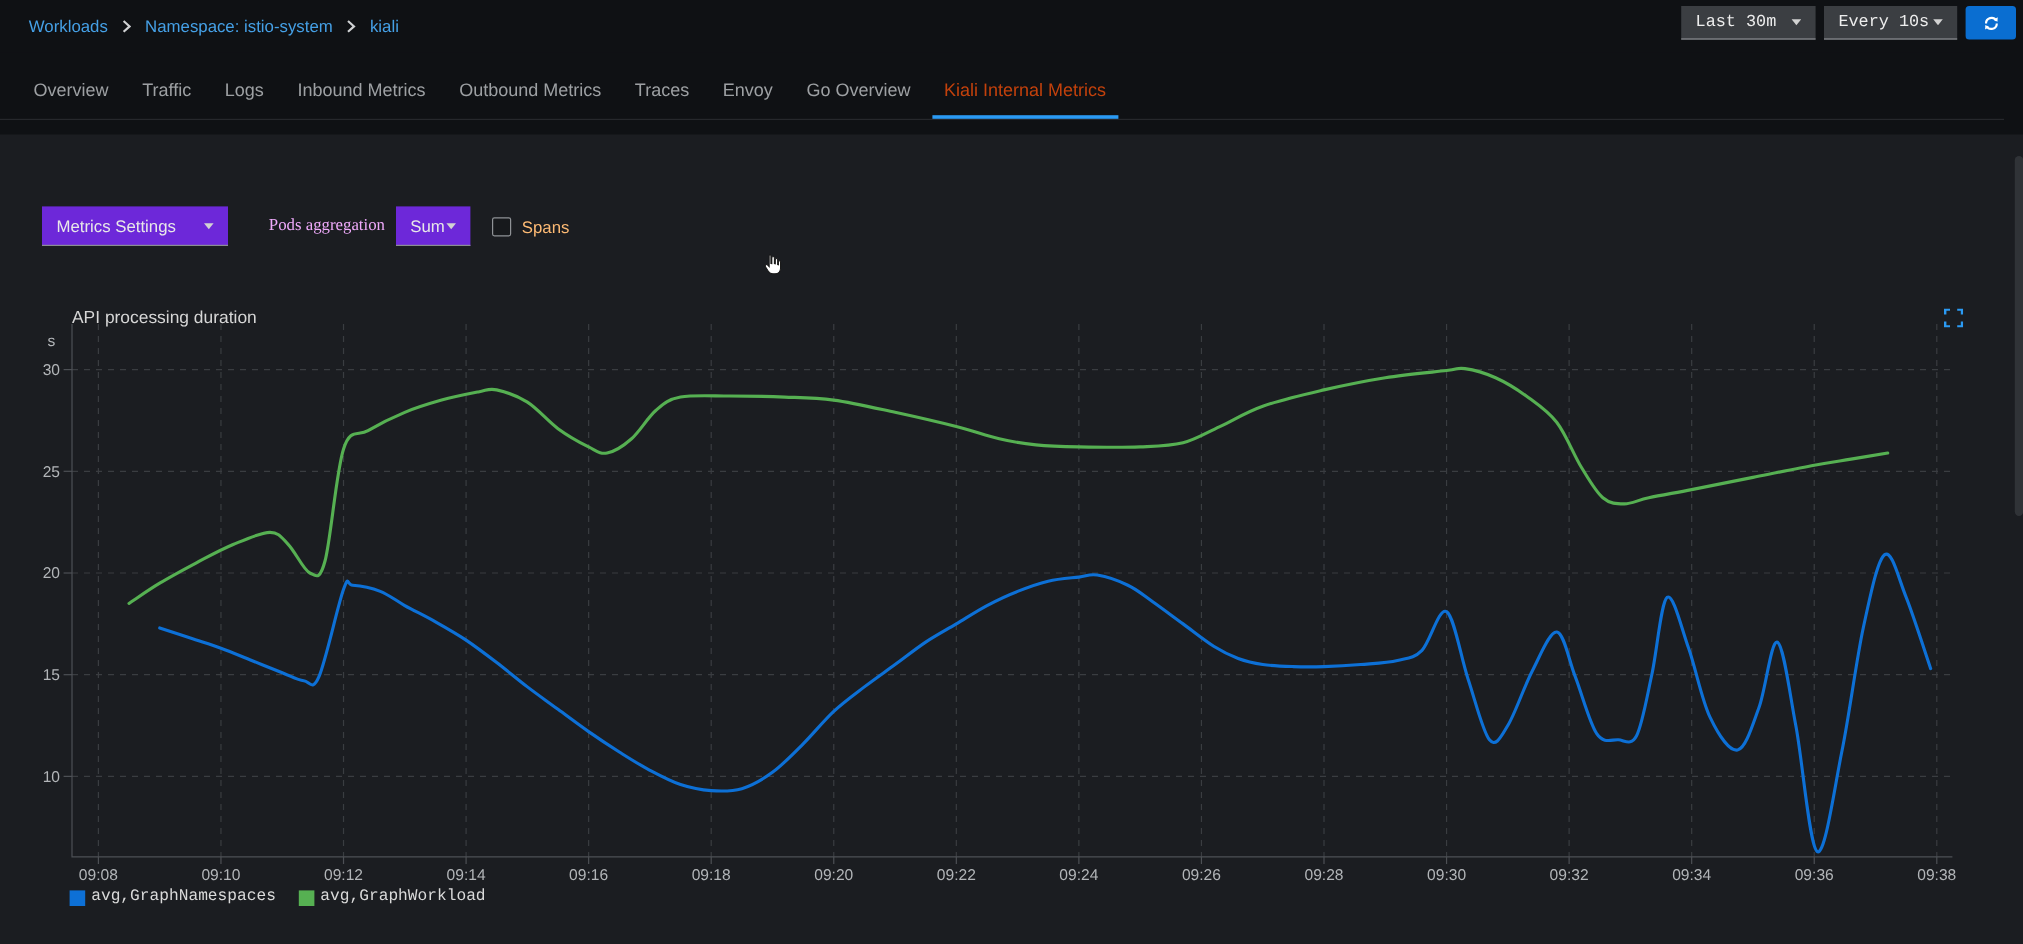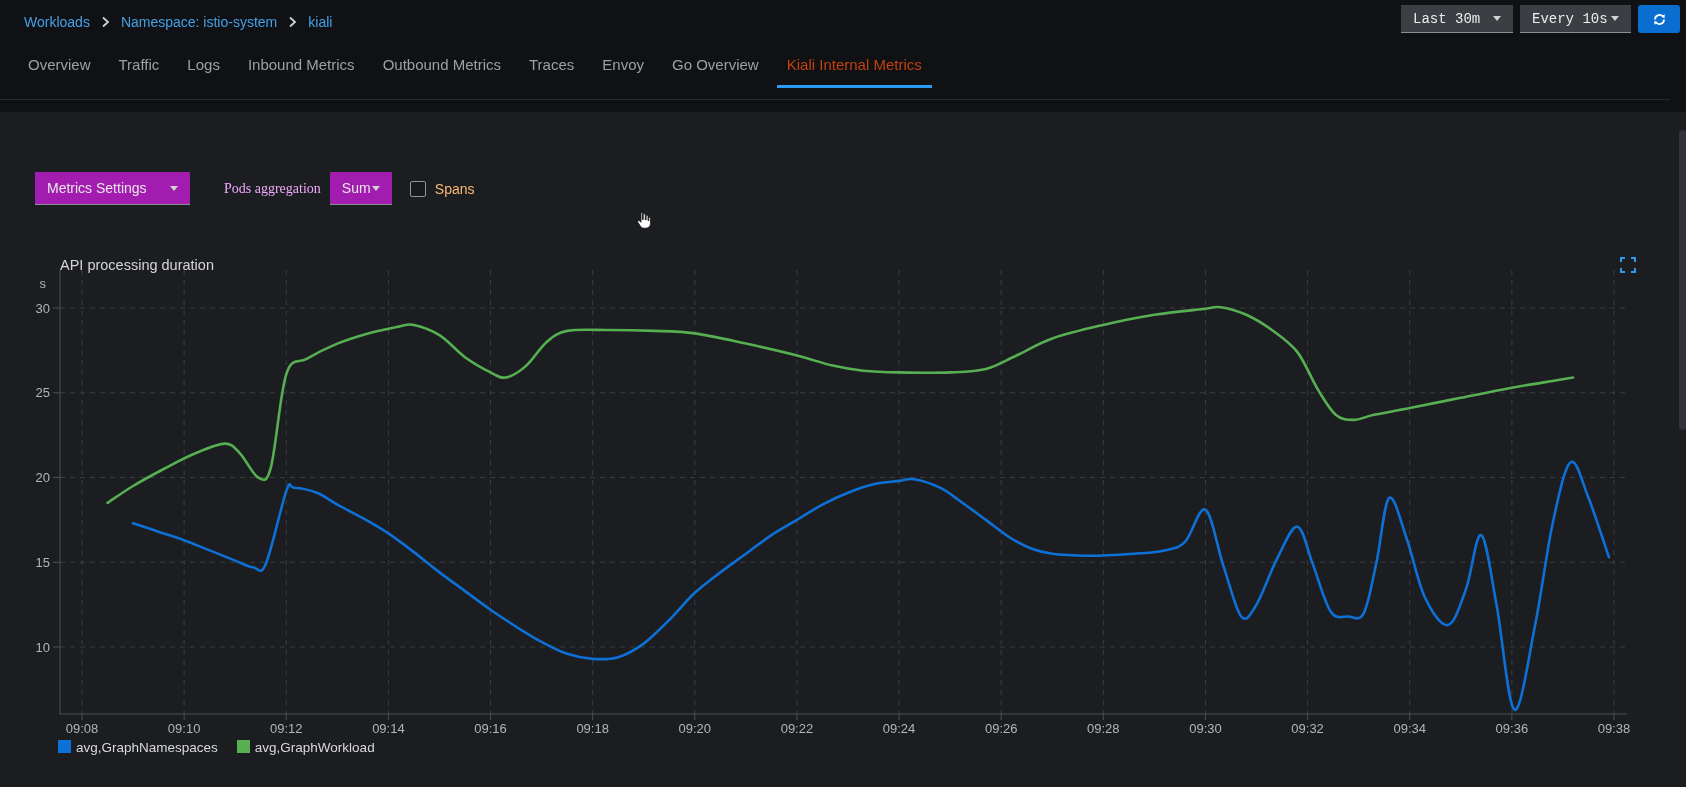--- a/index.html
+++ b/index.html
@@ -16,42 +16,42 @@
   .top-right{position:absolute;top:5px;right:6px;display:flex;gap:7px;align-items:center;font-family:Liberation Mono, monospace;}
   .dd-btn{
     height:28px;background:#3b3e42;border:0;border-bottom:1px solid #8b8e92;
     color:#ededed;font-size:14px;font-family:inherit;display:flex;align-items:center;
     justify-content:space-between;padding:0 12px;cursor:pointer;box-sizing:border-box;
   }
   .w1{width:112px;} .w2{width:111px;}
   .caret{width:0;height:0;border-left:4px solid transparent;border-right:4px solid transparent;border-top:5px solid #d2d2d2;display:inline-block;}
   .refresh-btn{width:42px;height:28px;background:#0a6ed1;border:0;border-radius:3px;display:flex;align-items:center;justify-content:center;cursor:pointer;}
   
-  .tabbar{position:absolute;top:44px;left:0;right:16px;height:56px;border-bottom:1px solid #26282c;display:flex;align-items:center;padding-left:18px;box-sizing:border-box;background:#0f1114;}
+  .tabbar{position:absolute;top:44px;left:0;right:16px;height:56px;border-bottom:1px solid #26282c;display:flex;align-items:flex-end;padding-left:18px;box-sizing:border-box;background:#0f1114;}
   .tab{padding:0 10px 15px 10px;margin-right:8px;font-size:15px;color:#9da0a3;cursor:pointer;white-space:nowrap;}
   .tab.active{color:#c2410c;border-bottom:3px solid #2b9af3;padding-bottom:12px;}
   
   .panel{position:absolute;top:112px;left:0;right:0;bottom:0;background:#1b1d21;}
   
   .controls{position:absolute;top:172px;left:35px;display:flex;align-items:center;font-size:14px;z-index:3;}
   .ctl-btn{
-    height:28px;background:#a21caf;border:0;border-bottom:1px solid #8b8e92;
+    height:28px;background:#6d28d9;border:0;border-bottom:1px solid #8b8e92;
     color:#e8e8e8;font-size:14px;font-family:inherit;display:flex;align-items:center;
     justify-content:space-between;padding:16px 12px;cursor:pointer;box-sizing:border-box;
   }
   .lbl{margin-left:34px;margin-right:9px;color:#f0abfc;font-family:Liberation Serif, serif;}
   .checkbox{width:14px;height:14px;border:1px solid #8f9296;background:#17191c;border-radius:2px;margin-left:18px;display:inline-block;cursor:pointer;}
   .lbl2{margin-left:9px;color:#fdba74;}
   
   .chart-title{position:absolute;left:60px;top:257px;font-size:14.5px;color:#d6d6d6;z-index:3;}
   .expand{position:absolute;left:1620px;top:257px;width:16px;height:16px;cursor:pointer;z-index:3;}
   #chart-svg{position:absolute;inset:0;pointer-events:none;z-index:2;}
   #chart-svg text{font-family:"Liberation Sans",sans-serif;}
   .legend{position:absolute;left:58px;top:740px;display:flex;gap:19px;align-items:center;font-size:13.5px;color:#dadada;z-index:3;}
-  .legend-item{display:flex;align-items:flex-start;cursor:pointer;}
+  .legend-item{display:flex;align-items:flex-end;cursor:pointer;font-family:Liberation Mono, monospace;}
   .legend-sq{width:13px;height:13px;margin-right:5px;display:inline-block;}
   
   .cursor{position:absolute;left:634px;top:210px;z-index:9;pointer-events:none;}
   .scroll-thumb{position:absolute;left:1679px;top:130px;width:7px;height:300px;background:#45494e;opacity:.5;border-radius:4px;z-index:8;}
 </style>
 </head>
 <body>
 
 <div class="topbar">
   <nav class="crumbs" id="crumbs">

